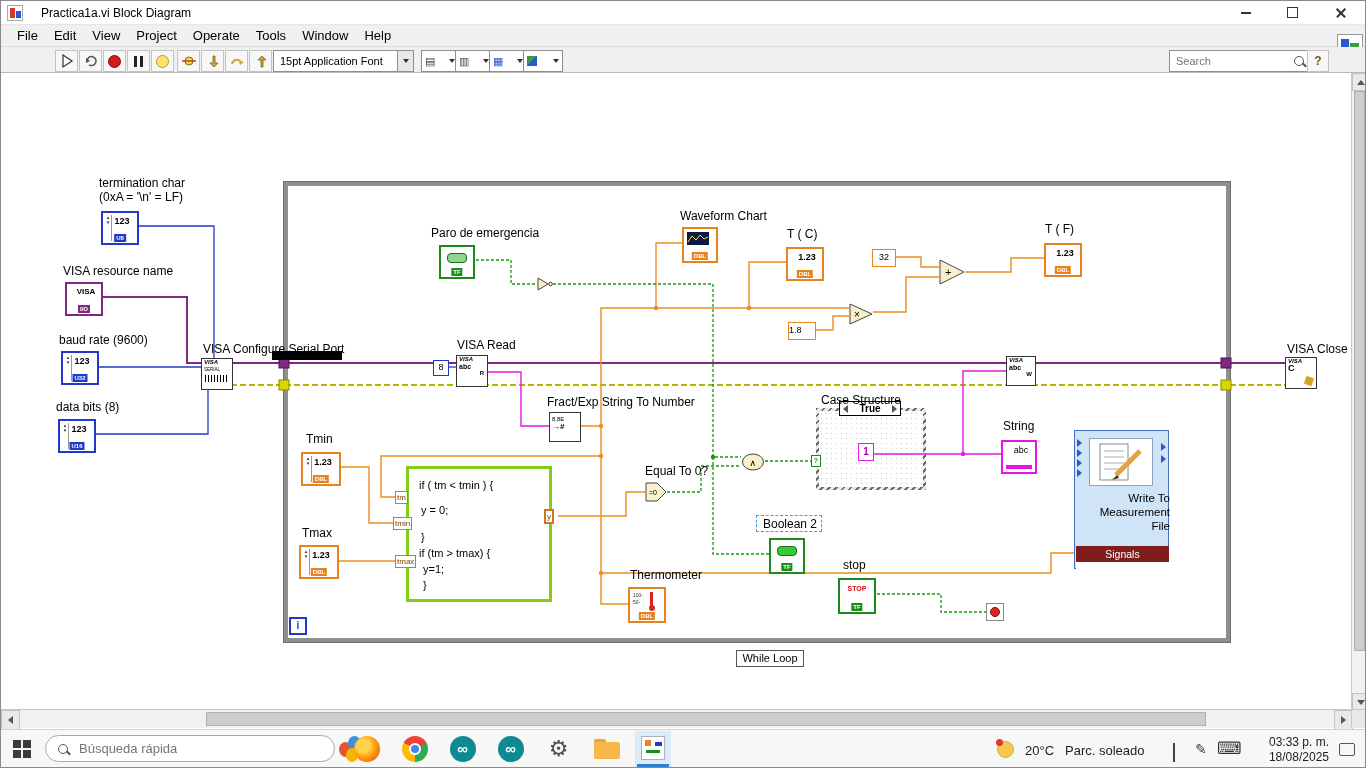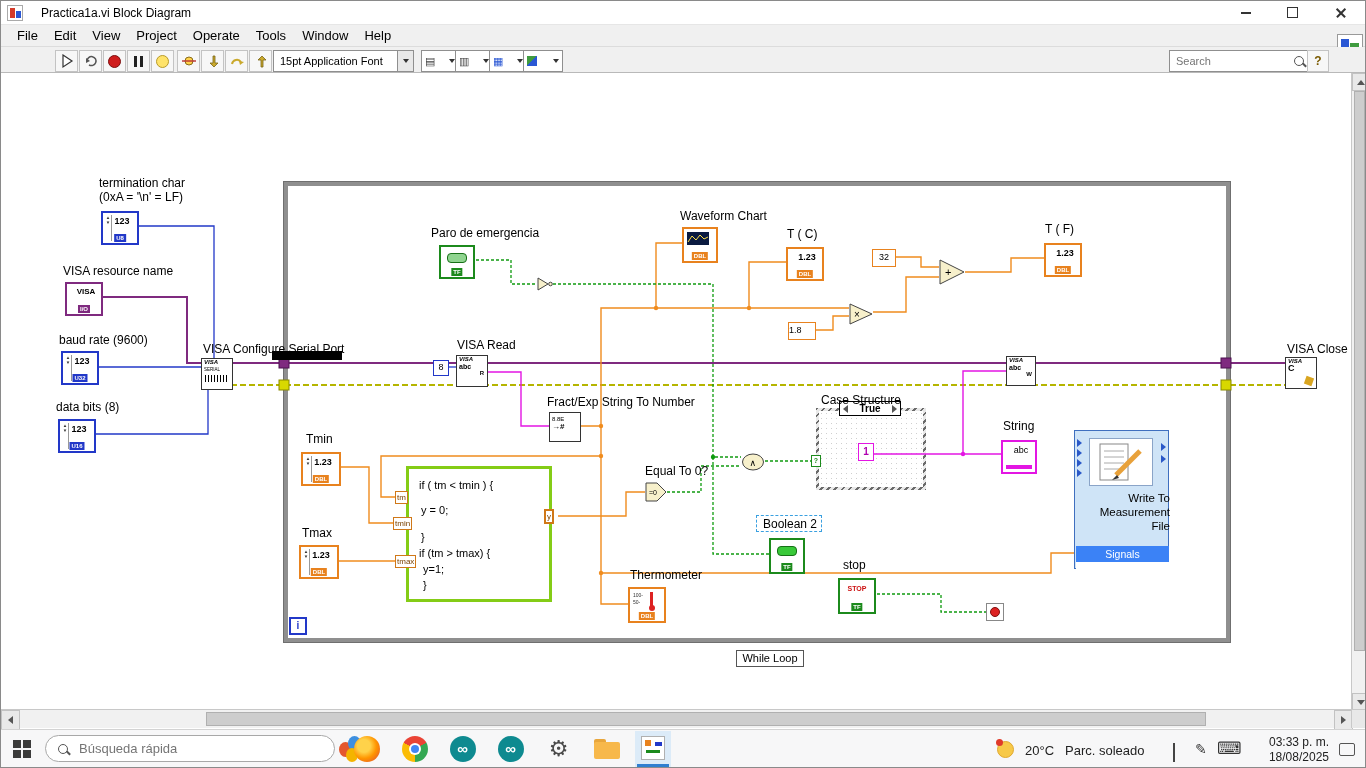--- a/index.html
+++ b/index.html
@@ -419,21 +419,21 @@
           <line x1="14" y1="30" x2="30" y2="30" stroke="#aaa"></line>
         <line x1="26" y1="36" x2="50" y2="12" stroke="#e8a13a" stroke-width="5"></line>
         <polygon points="22,41 27,36 29,39" fill="#333"></polygon>
       </svg>
     </div>
     <div class="abs" style="left:0;top:60px;width:95px;text-align:right;font-size:11.5px;line-height:14px">
       <div>Write To</div>
       <div>Measurement</div>
       <div>File</div>
     </div>
-    <div class="abs" style="left:1px;top:115px;width:93px;height:16px;background:#3b82f6;color:#fff;font-size:10.5px;text-align:center;line-height:16px">Signals</div>
+    <div class="abs" style="left:1px;top:115px;width:93px;height:16px;background:#7f1d1d;color:#fff;font-size:10.5px;text-align:center;line-height:16px">Signals</div>
     <div class="abs" style="left:1px;top:131px;width:93px;height:7px;background:#fff"></div>
   </div>
 
   <div class="nodebox" style="left:1005px;top:355px;width:28px;height:28px">
     <div class="vrow" style="font-style:italic">VISA</div>
     <div class="vrow" style="font-size:7px">abc</div>
     <div class="vrow" style="text-align:right;padding-right:3px">W</div>
   </div>
 
   <div class="lbl" style="left:1286px;top:342px">VISA Close</div>

